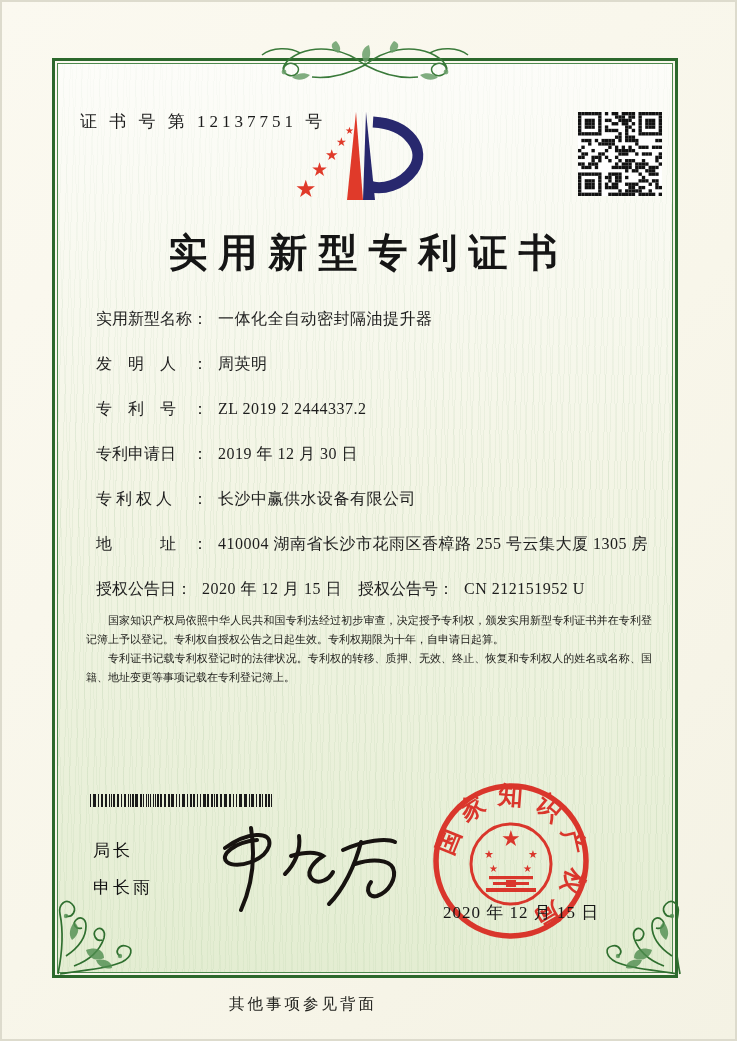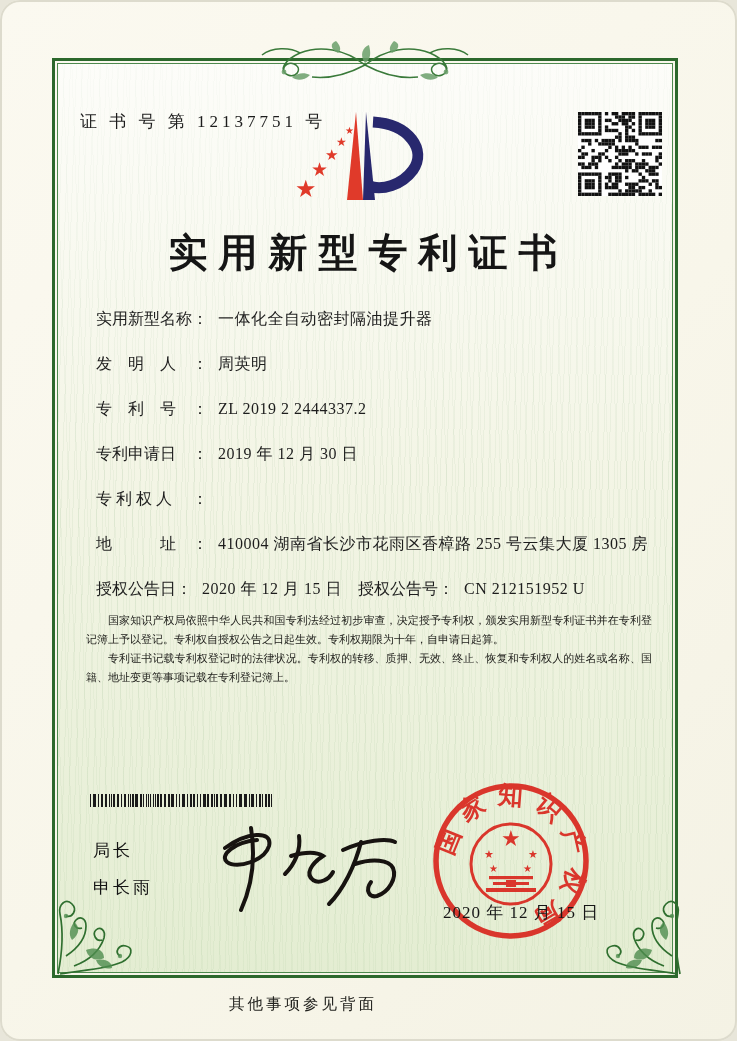--- a/index.html
+++ b/index.html
@@ -2,21 +2,20 @@
 <html><head>
 <meta charset="utf-8">
 <style>
   * { margin:0; padding:0; box-sizing:border-box; }
   html,body { width:737px; height:1041px; }
   body { font-family:"Liberation Serif","DejaVu Serif",serif; background:#e8e6da; }
   .sheet {
     position:relative; width:737px; height:1041px; overflow:hidden;
     background:linear-gradient(135deg,#fbf9f0 0%,#f8f6ea 55%,#f4f2e4 100%);
     box-shadow:inset 0 0 0 2px #dddbcd;
-    border-radius:20px;
   }
   
   .frame {
     position:absolute; left:52px; top:58px; width:626px; height:920px;
     border:3px solid #2c682c;
   }
   .frame-inner {
     position:absolute; left:2px; top:2px; right:2px; bottom:2px;
     border:1px solid #4e8a4e;
     background:
@@ -469,20 +468,21 @@
       <span class="field-value">ZL 2019 2 2444337.2</span>
     </div>
     <div class="field-row">
       <span class="field-label">专利申请日</span>
         <span class="field-colon">：</span>
       <span class="field-value">2019 年 12 月 30 日</span>
     </div>
     <div class="field-row">
       <span class="field-label">专 利 权 人</span>
         <span class="field-colon">：</span>
+      <span class="field-value">长沙中赢供水设备有限公司</span>
     </div>
     <div class="field-row">
       <span class="field-label">地　　　址</span>
         <span class="field-colon">：</span>
       <span class="field-value">410004 湖南省长沙市花雨区香樟路 255 号云集大厦 1305 房</span>
     </div>
     <div class="field-row">
       <span class="grant-pair first">
         <span class="field-label" style="min-width:80px">授权公告日</span>
           <span class="field-colon">：</span>

